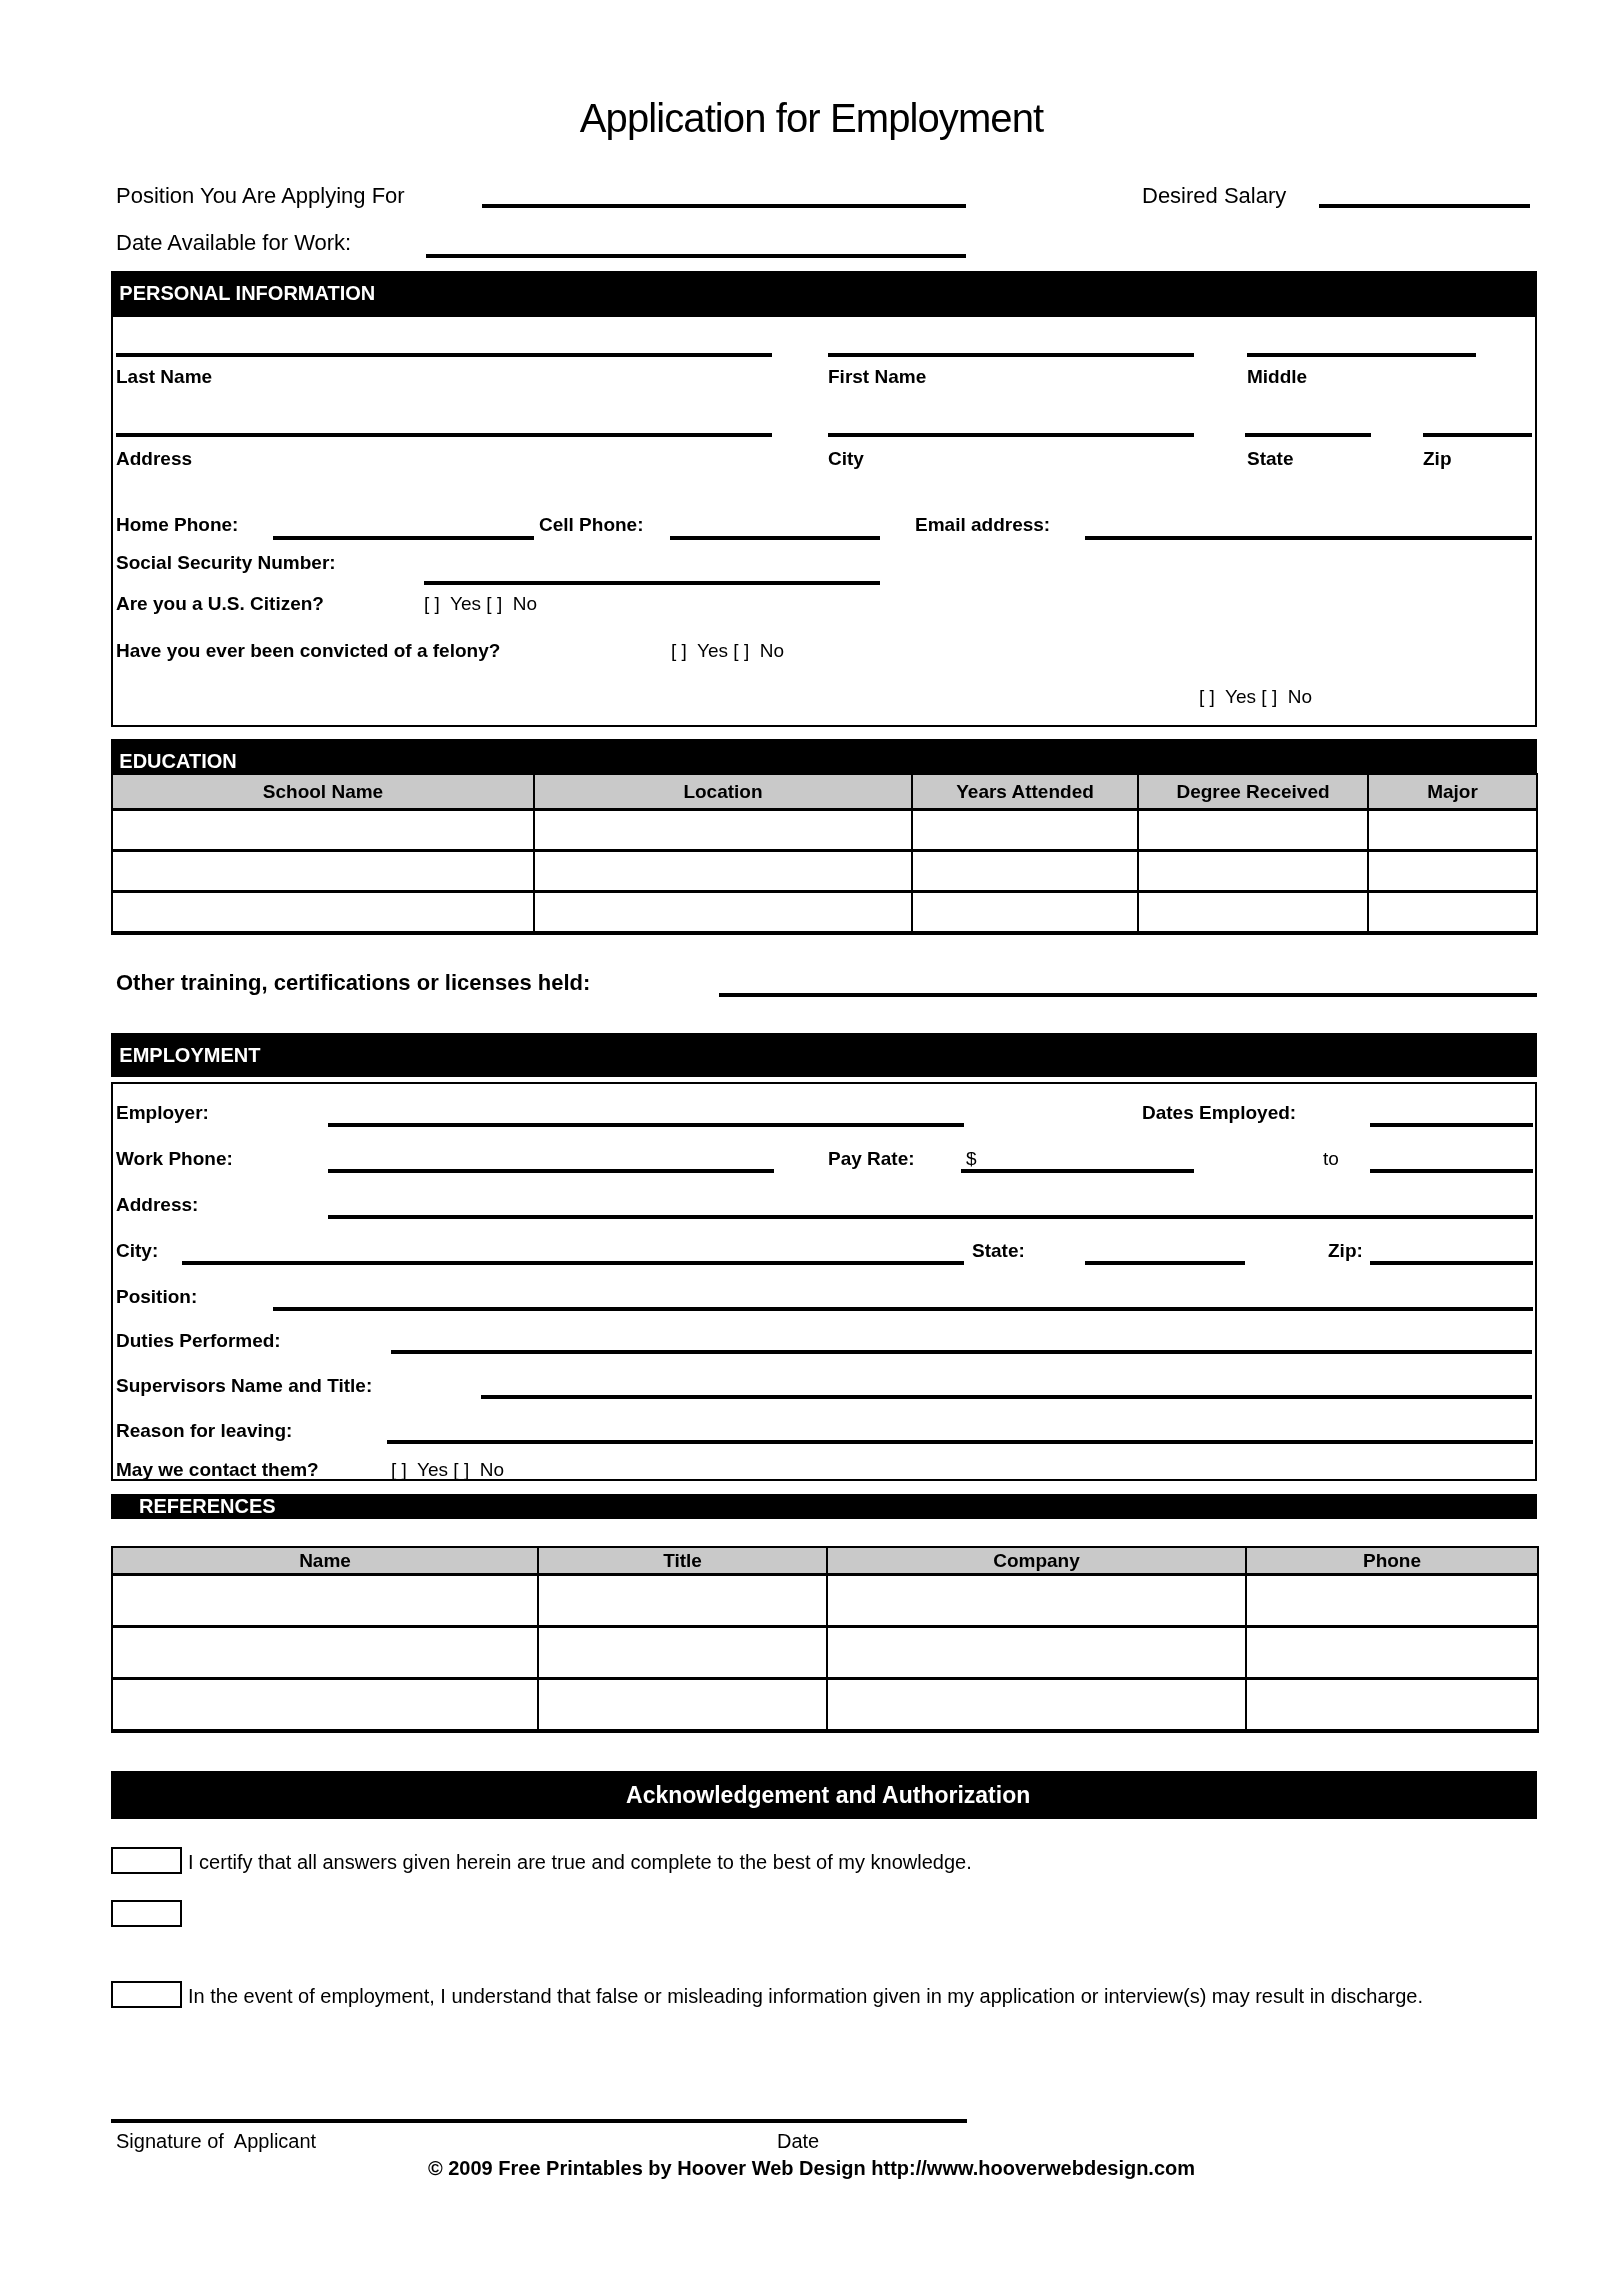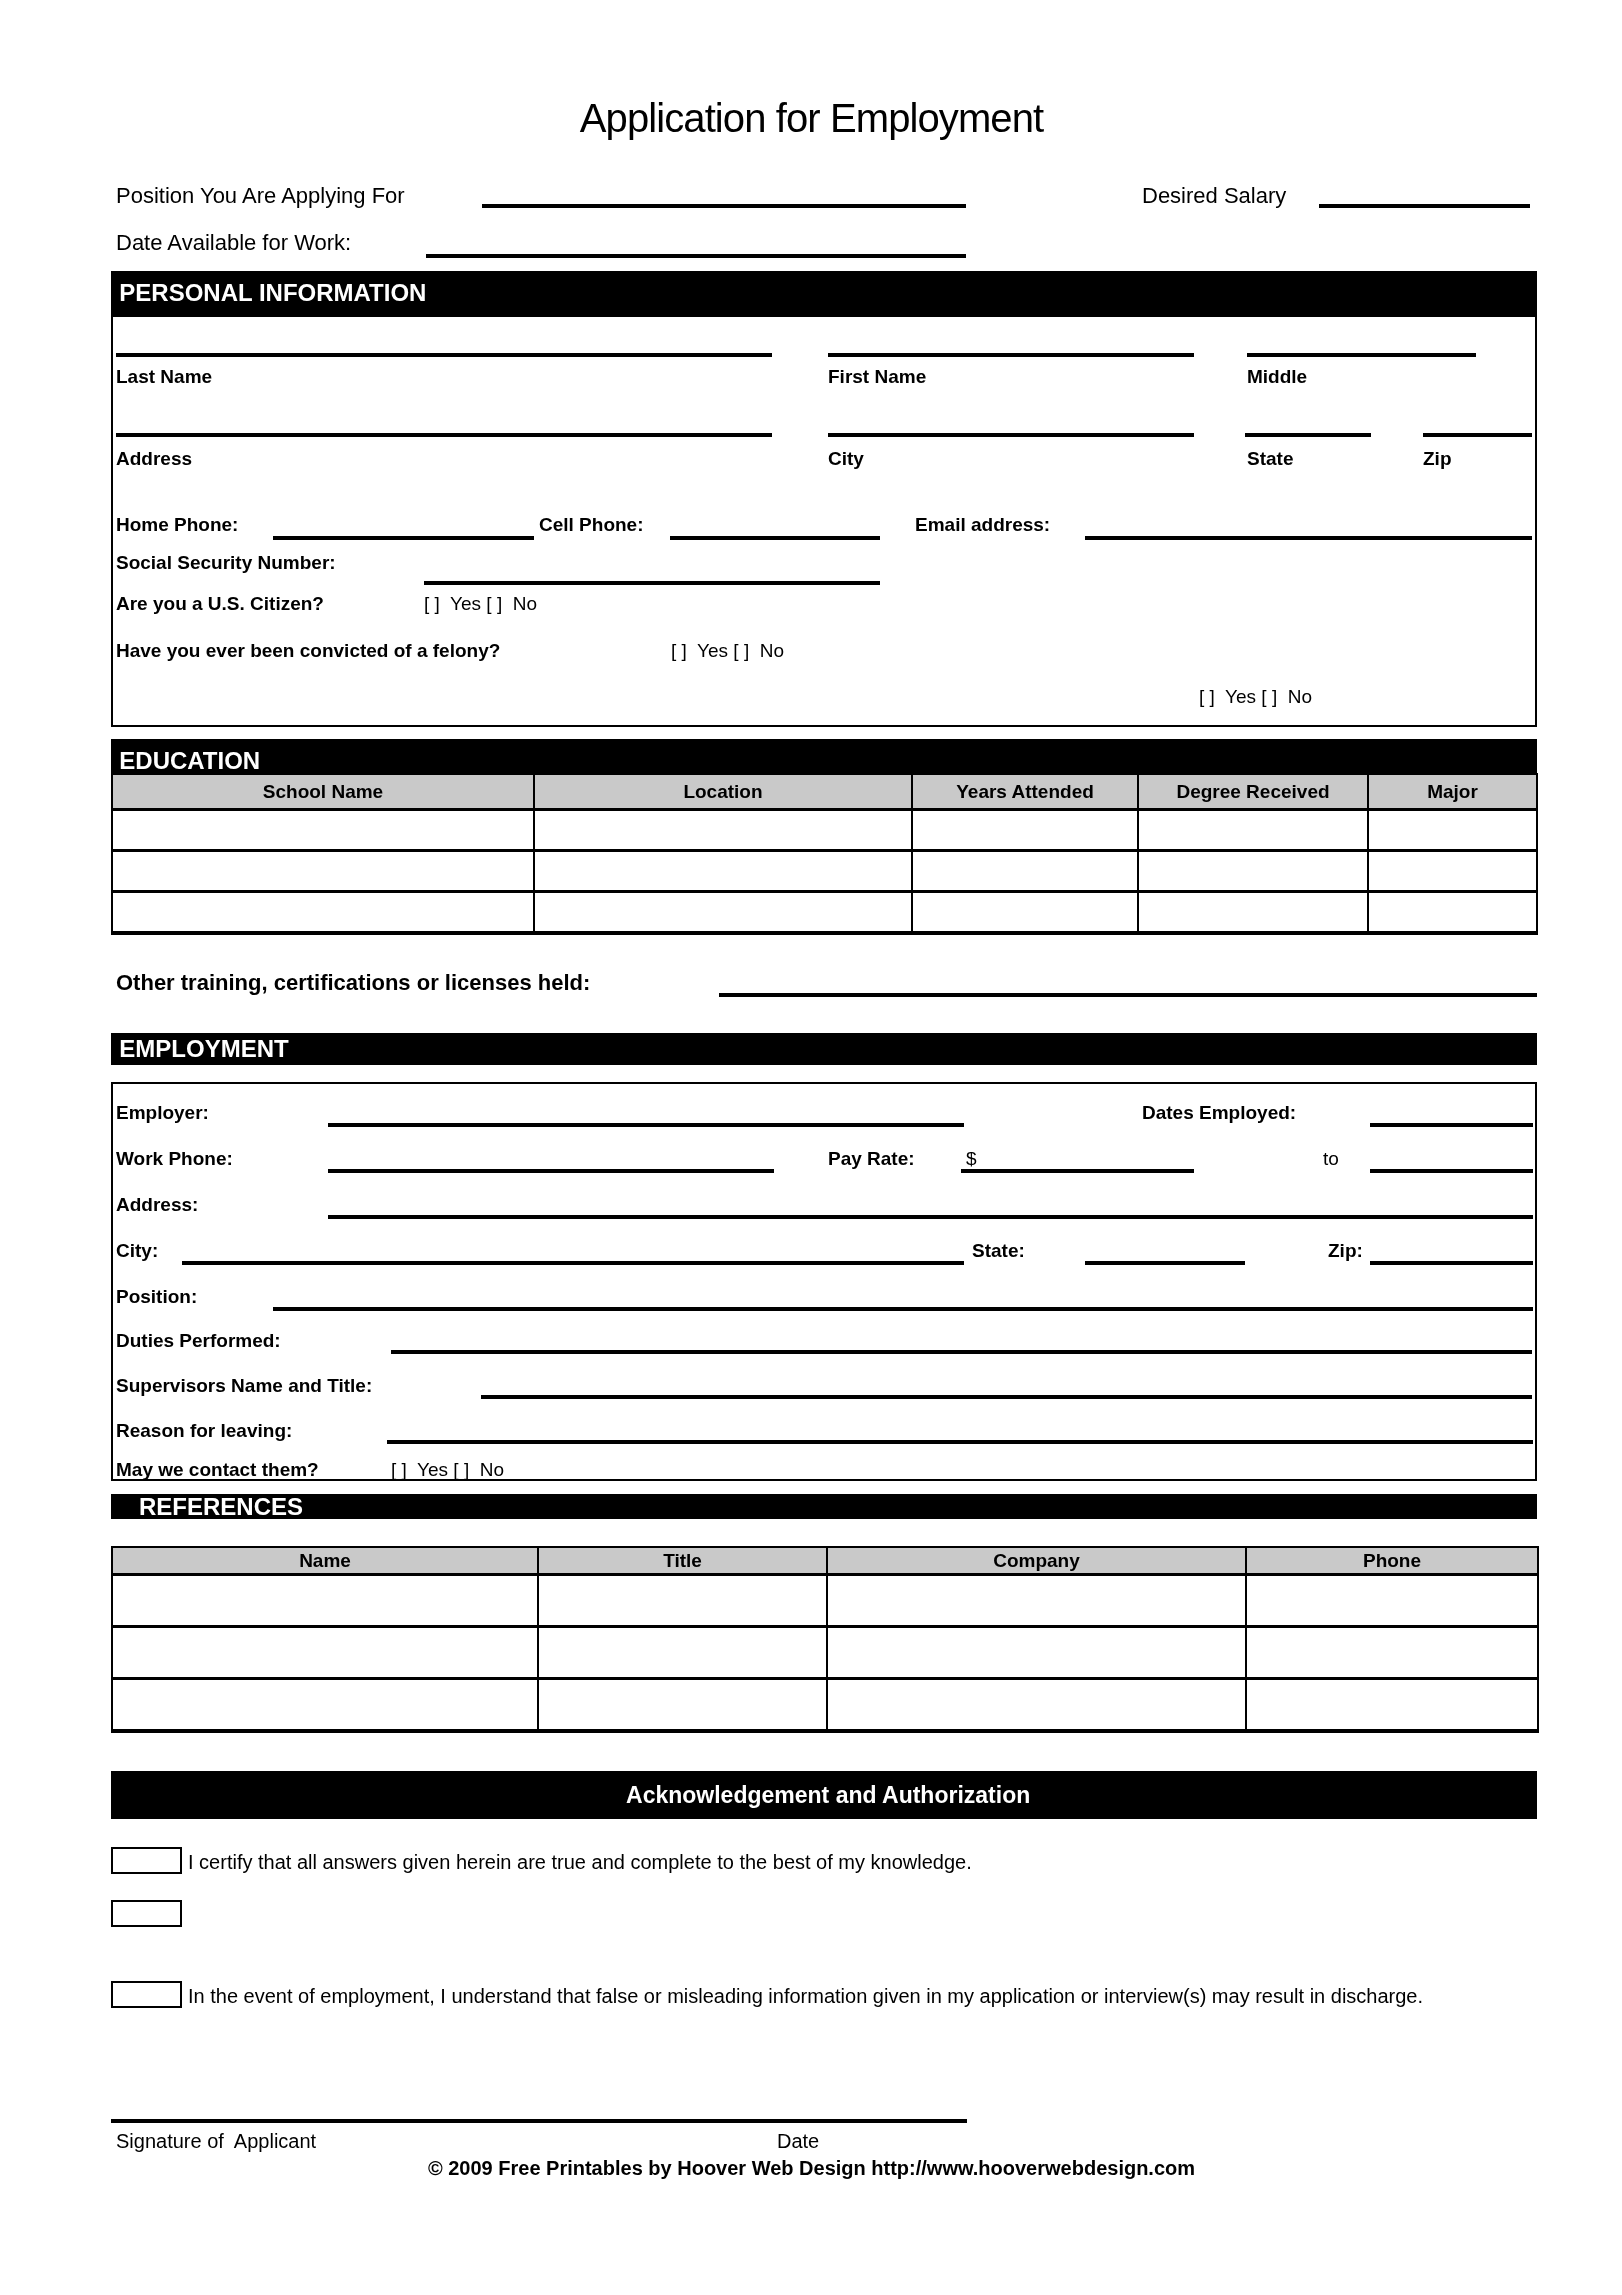--- a/index.html
+++ b/index.html
@@ -19,21 +19,21 @@
     font-size:40px;letter-spacing:-0.9px;font-weight:normal;
   }
   .toplbl{position:absolute;font-size:22px;line-height:26px;white-space:pre;}
   .lbl{position:absolute;font-weight:bold;font-size:19px;line-height:23px;white-space:pre;}
   .plain{position:absolute;font-weight:normal;font-size:19px;line-height:23px;white-space:pre;}
   .rule{position:absolute;height:3.7px;background:var(--line);}
   .bar{
     position:absolute;left:111px;width:1426px;background:var(--bar-bg);color:var(--bar-text);
     display:flex;align-items:center;box-sizing:border-box;padding-left:8.3px;font-weight:bold;
   }
-  .bar .t{font-size:24px;letter-spacing:0;}
+  .bar .t{font-size:20px;letter-spacing:0;}
   .bar .t.mixed{font-size:23px;}
   .outline{position:absolute;border:2.8px solid #000;box-sizing:border-box;background:transparent;}
   table.grid{
     position:absolute;border-collapse:collapse;table-layout:fixed;
     border:2.8px solid #000;border-bottom:4.6px solid #000;background:#fff;
   }
   table.grid th{
     background:var(--th-bg);font-weight:bold;font-size:19px;text-align:center;
     border:2.8px solid #000;border-bottom:3.7px solid #000;padding:0;
   }
@@ -151,21 +151,21 @@
           <td></td>
           <td></td>
           <td></td>
       </tr>
     </tbody>
   </table>
 
   <span class="lbl" style="left:116px;top:971px;font-size:22px;">Other training, certifications or licenses held:</span>
   <div class="rule" style="left:719px;top:993px;width:818px;"></div>
 
-  <div class="bar" style="top:1033px;height:32px;">
+  <div class="bar" style="top:1033px;height:44px;">
     <span class="t">EMPLOYMENT</span>
   </div>
   <div class="outline" style="left:111px;top:1082px;width:1426px;height:399px;"></div>
 
   <span class="lbl" style="left:116px;top:1101px;">Employer:</span>
   <div class="rule" style="left:328px;top:1123px;width:636px;"></div>
   <span class="lbl" style="left:1142px;top:1101px;">Dates Employed:</span>
   <div class="rule" style="left:1370px;top:1123px;width:163px;"></div>
 
   <span class="lbl" style="left:116px;top:1147px;">Work Phone:</span>

